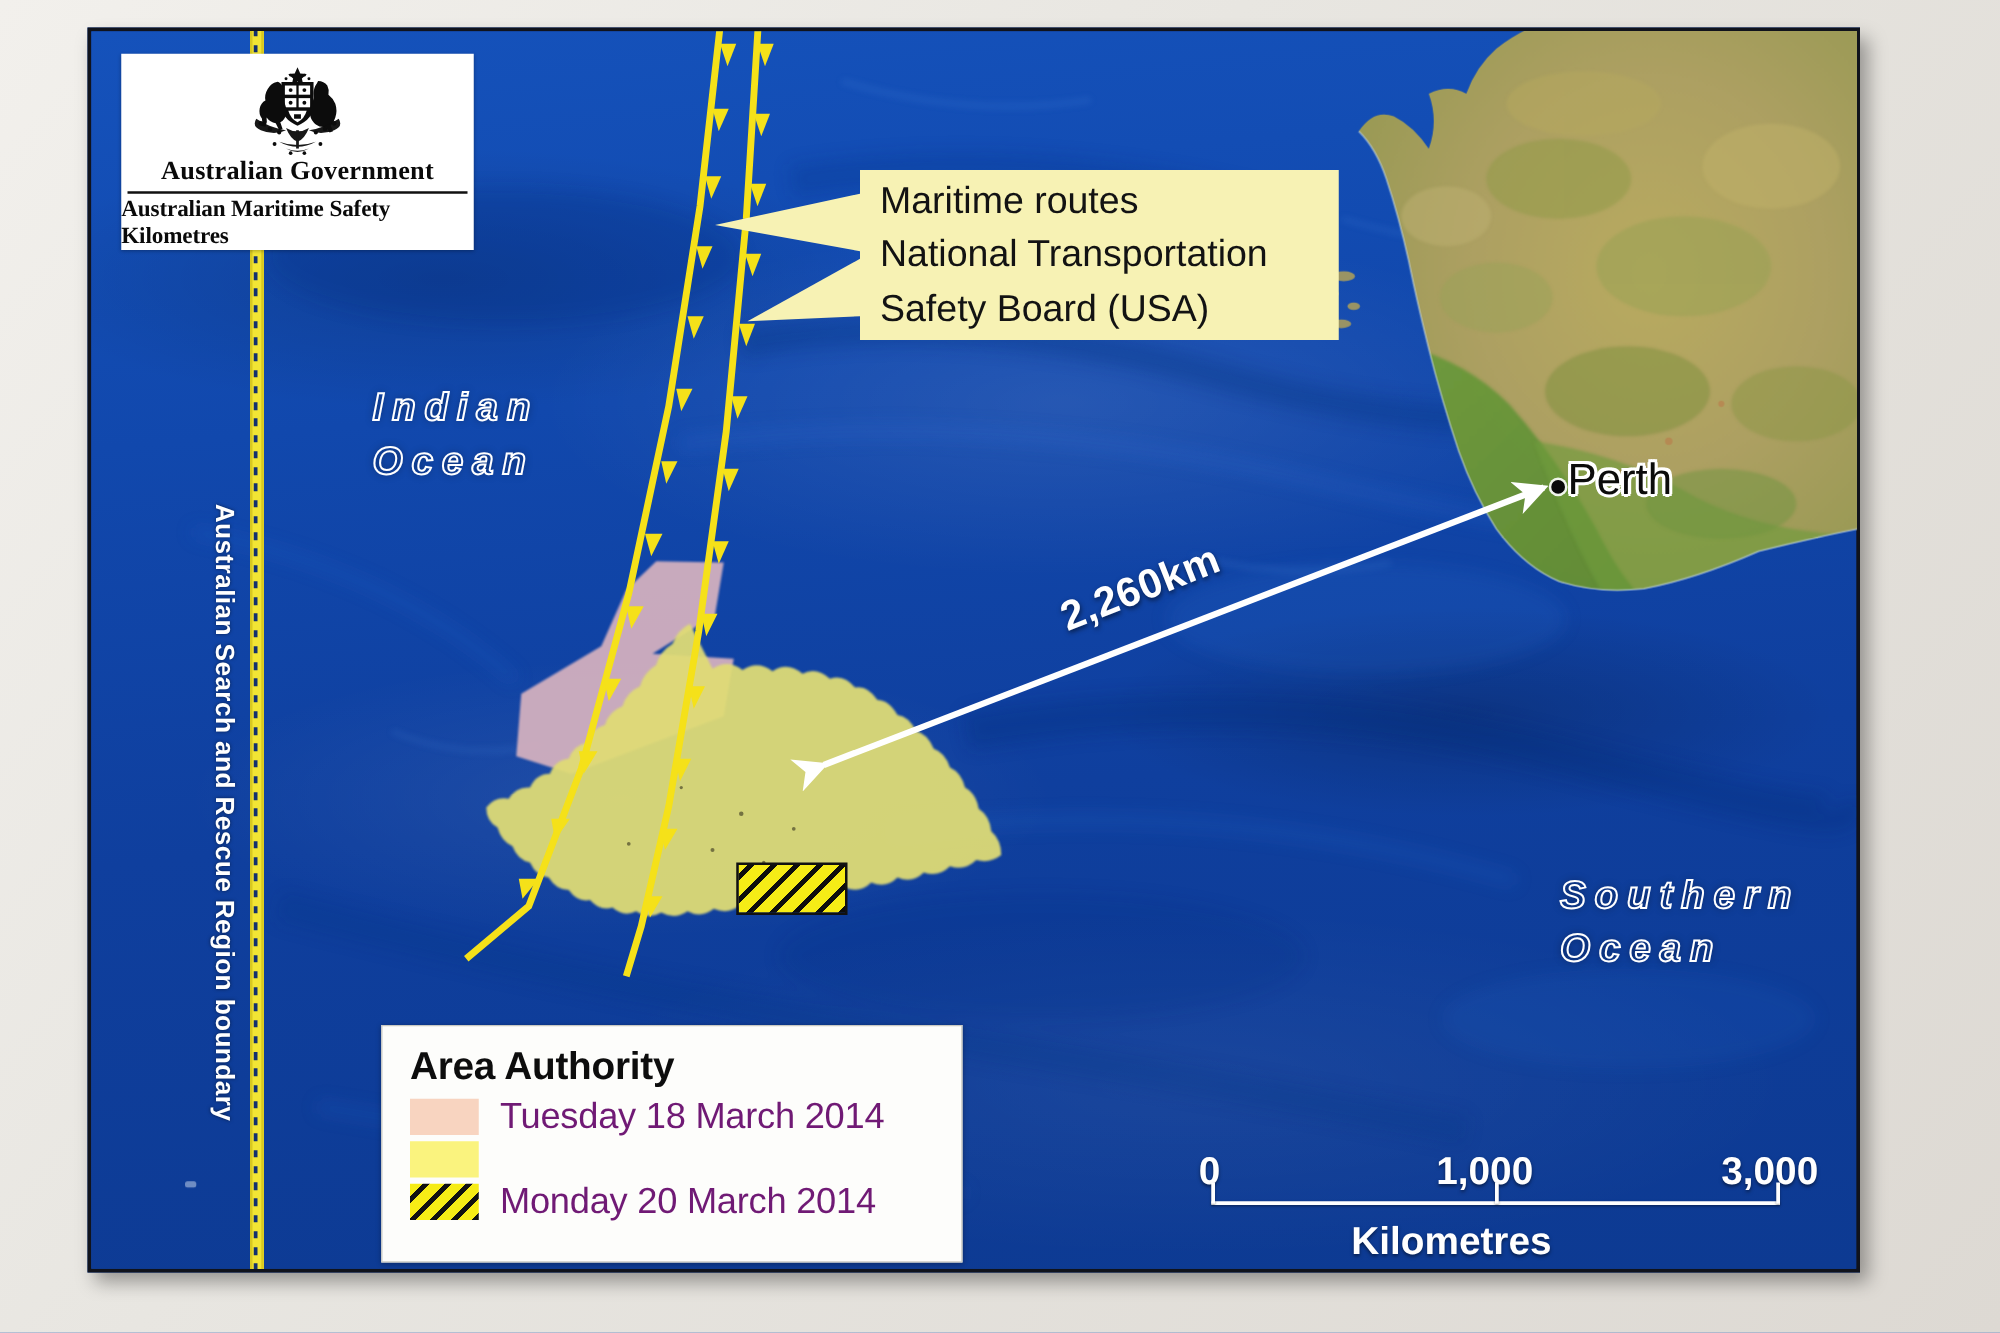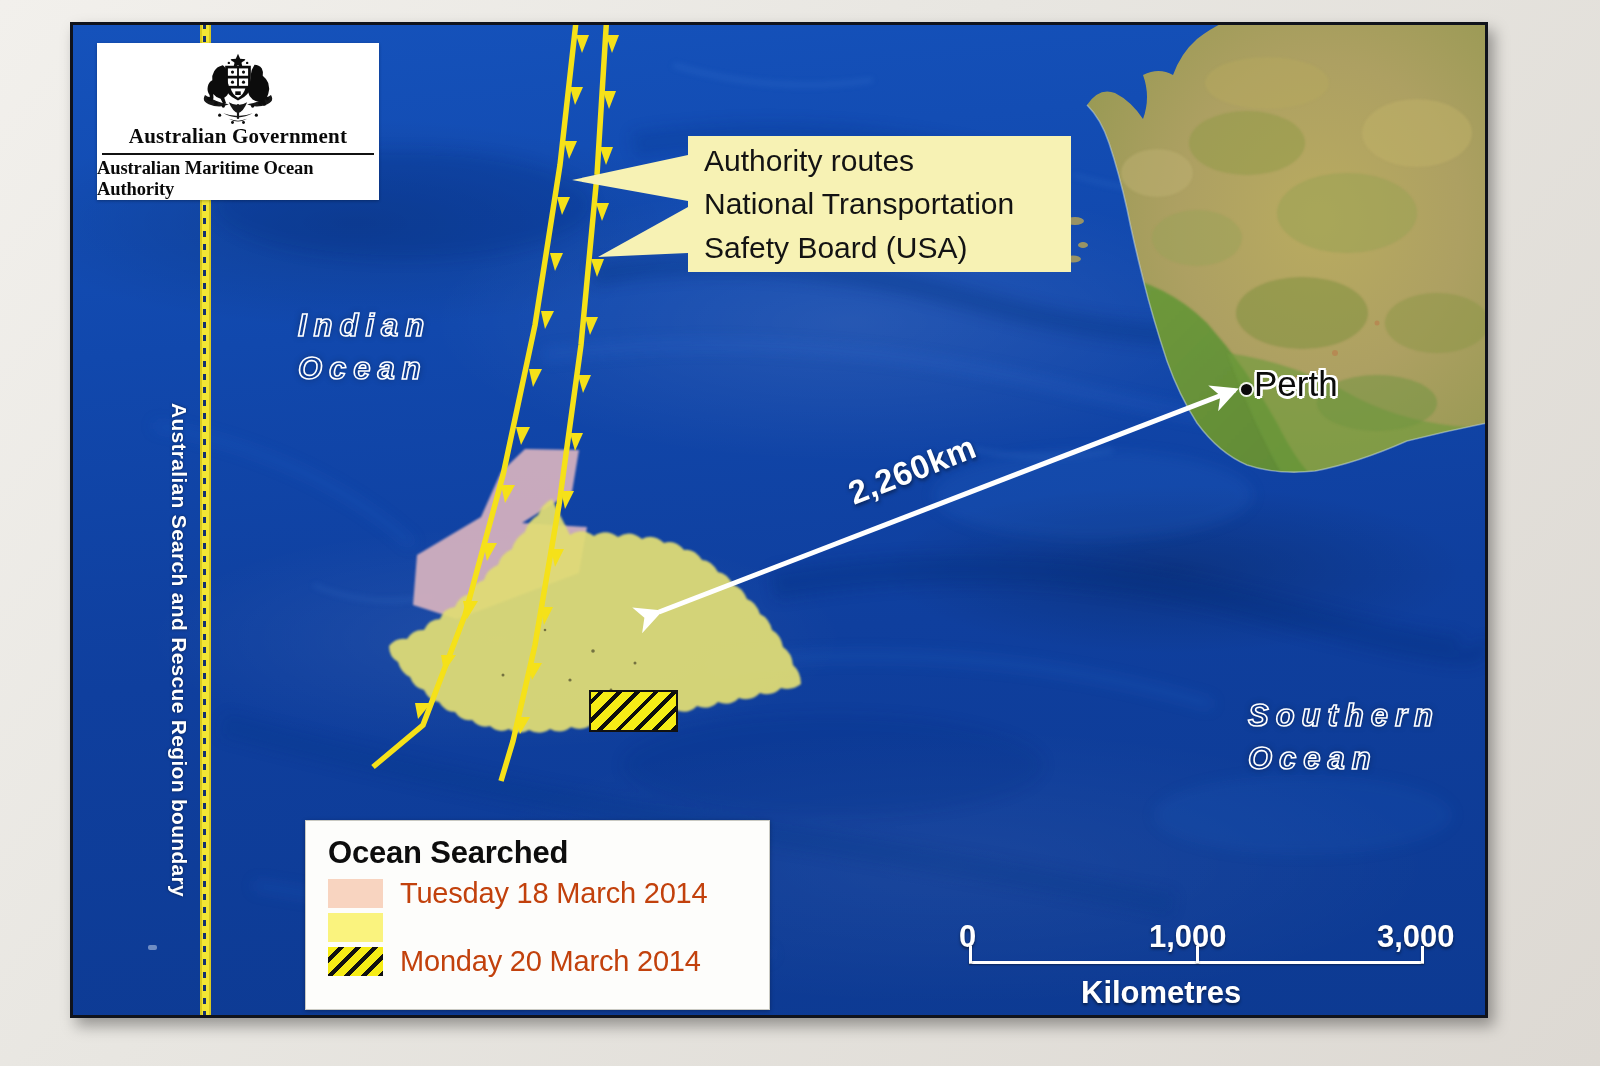--- a/index.html
+++ b/index.html
@@ -128,21 +128,21 @@
     background:#fdfdfb;border:1px solid #c9c9c2;
     box-shadow:0 1px 4px rgba(0,0,0,.3);
     padding:14px 0 0 22px;box-sizing:border-box;
   }
   #legend-title{
     font-size:31px;font-weight:bold;color:#0d0d0d;margin-bottom:6px;
     letter-spacing:-.2px;
   }
   .legend-row{display:flex;align-items:center;margin-bottom:3px;}
   .legend-swatch{width:55px;height:29px;margin-right:17px;flex:none;}
-  .legend-text{font-size:29px;color:#c2410c;white-space:nowrap;letter-spacing:-.2px;}
+  .legend-text{font-size:29px;color:#701a75;white-space:nowrap;letter-spacing:-.2px;}
   
   #scalebar{position:absolute;left:880px;top:880px;width:490px;height:115px;}
   .scale-num{
     position:absolute;color:#ffffff;font-size:31px;font-weight:bold;
     text-shadow:0 2px 3px rgba(0,0,0,.5);
   }
   #scale-line{
     position:absolute;left:16px;top:56px;width:455px;height:3px;background:#fff;
     box-shadow:0 1px 2px rgba(0,0,0,.4);
   }
@@ -358,21 +358,21 @@
           <path d="M443 692 l14 0 l-10 17 Z"></path>
         </g>
       </g>
     </svg>
 
     <svg class="callout-tails" viewBox="0 0 1412 990">
       <path d="M615 130 L 615 176 L 499 155 Z" fill="#f7f2b4"></path>
       <path d="M615 182 L 615 228 L 525 232 Z" fill="#f7f2b4"></path>
     </svg>
     <div id="callout-box">
-      <div>Authority routes</div>
+      <div>Maritime routes</div>
       <div>National Transportation</div>
       <div>Safety Board (USA)</div>
     </div>
 
     <div class="ocean-name" id="indian-ocean">Indian
 Ocean</div>
     <div class="ocean-name" id="southern-ocean">Southern
 Ocean</div>
 
     <svg id="distance-arrow" viewBox="0 0 1412 990">
@@ -442,25 +442,25 @@
               <circle cx="82" cy="60" r="1.8"></circle>
             <circle cx="46" cy="70" r="1.7"></circle>
               <circle cx="86" cy="70" r="1.7"></circle>
             <circle cx="60" cy="78" r="1.6"></circle>
               <circle cx="72" cy="78" r="1.6"></circle>
           </g>
         </g>
       </svg>
       <div id="logo-line1">Australian Government</div>
       <div id="logo-rule"></div>
-      <div id="logo-line2">Australian Maritime Ocean Authority</div>
+      <div id="logo-line2">Australian Maritime Safety Kilometres</div>
     </div>
 
     <div id="legend-box">
-      <div id="legend-title">Ocean Searched</div>
+      <div id="legend-title">Area Authority</div>
 
       <div class="legend-row">
         <div class="legend-swatch" style="background:#f8d4c0;"></div>
         <div class="legend-text">Tuesday 18 March 2014</div>
       </div>
 
       <div class="legend-row">
         <div class="legend-swatch" style="background:#faf37e;"></div>
       </div>
 

